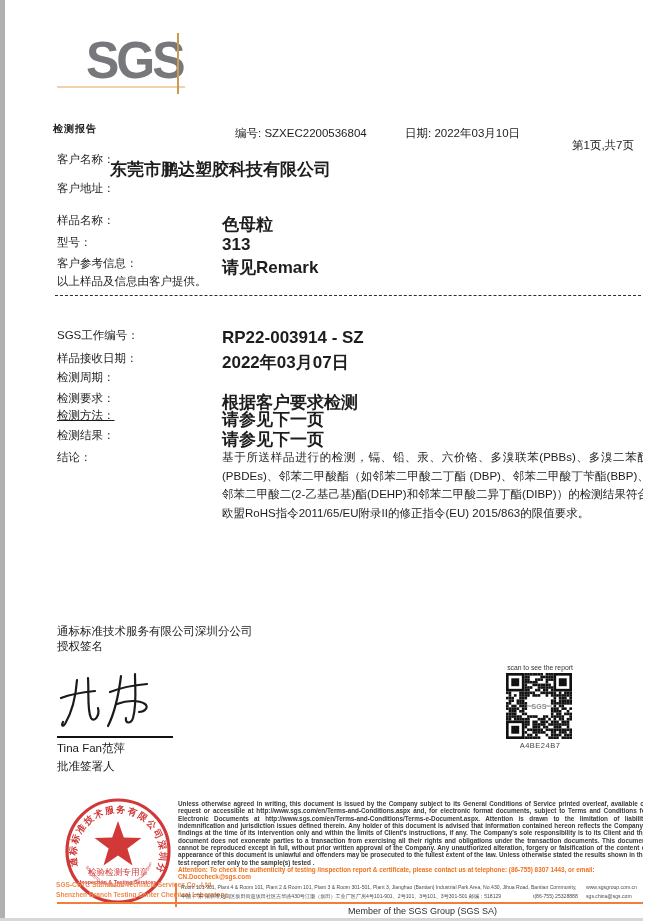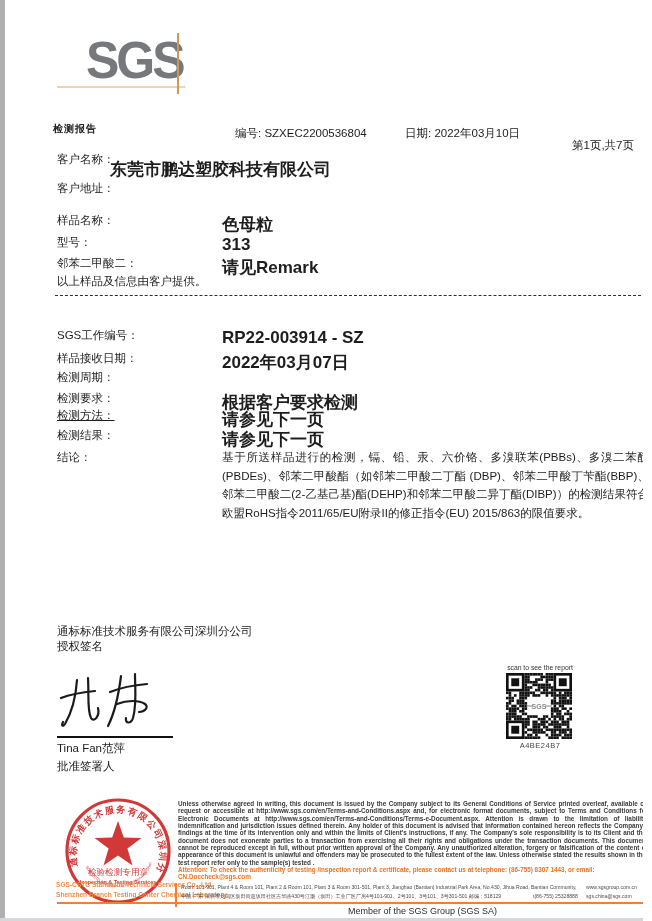--- a/index.html
+++ b/index.html
@@ -90,21 +90,21 @@
   <div class="abs hdr" style="left:540px; top:138px;margin-left:32px;">第1页,共7页</div>
 
   <div class="abs lbl" style="left:57px; top:152px;">客户名称：</div>
   <div class="abs val" style="left:110px; top:158px;">东莞市鹏达塑胶科技有限公司</div>
   <div class="abs lbl" style="left:57px; top:181px;">客户地址：</div>
 
   <div class="abs lbl" style="left:57px; top:213px;">样品名称：</div>
   <div class="abs val" style="left:222px; top:213px;">色母粒</div>
   <div class="abs lbl" style="left:57px; top:235px;">型号：</div>
   <div class="abs val" style="left:222px; top:235px;">313</div>
-  <div class="abs lbl" style="left:57px; top:256px;">邻苯二甲酸二：</div>
+  <div class="abs lbl" style="left:57px; top:256px;">客户参考信息：</div>
   <div class="abs val" style="left:222px; top:256px;">请见Remark</div>
   <div class="abs lbl" style="left:57px; top:274px;">以上样品及信息由客户提供。</div>
 
   <div class="abs dashed-rule"></div>
 
   <div class="abs lbl" style="left:57px; top:328px;">SGS工作编号：</div>
   <div class="abs val" style="left:222px; top:328px;">RP22-003914 - SZ</div>
   <div class="abs lbl" style="left:57px; top:351px;">样品接收日期：</div>
   <div class="abs val" style="left:222px; top:351px;">2022年03月07日</div>
   <div class="abs lbl" style="left:57px; top:370px;">检测周期：</div>

